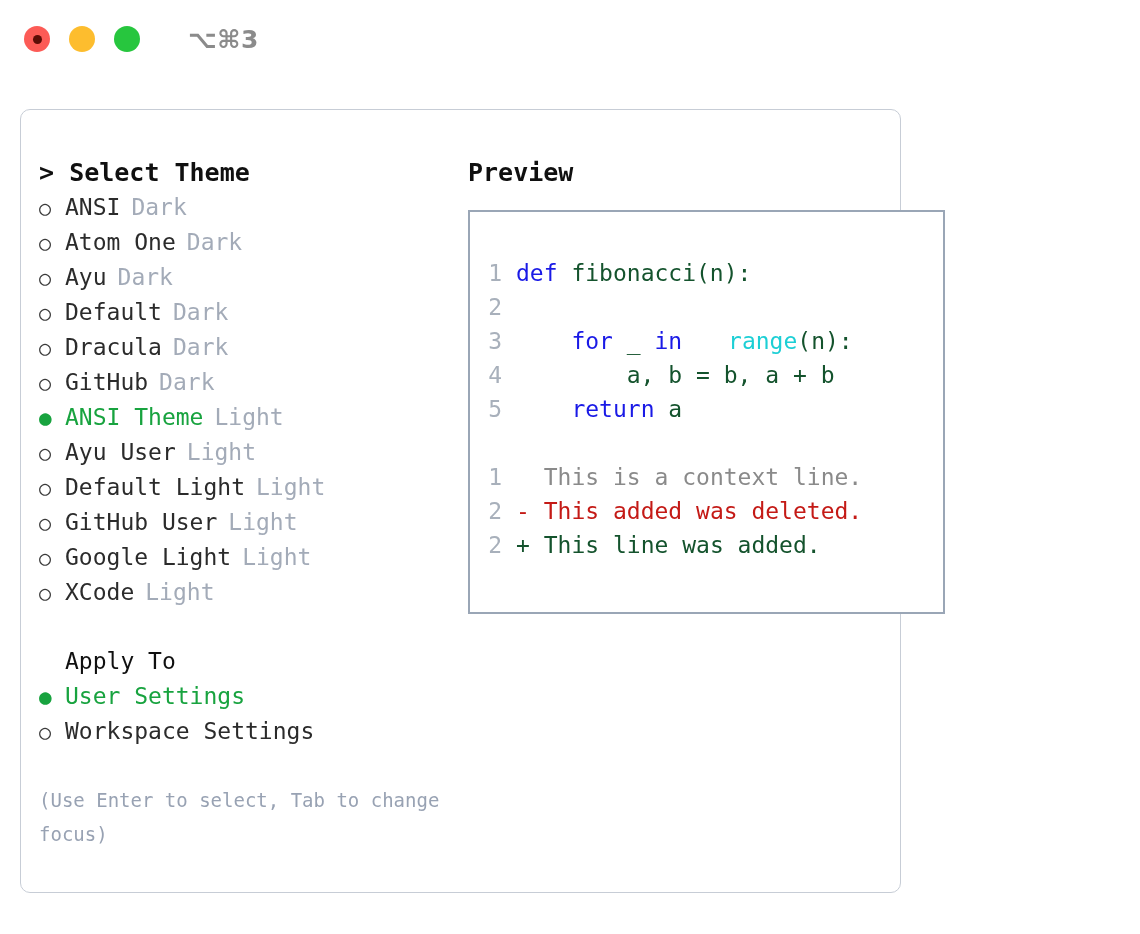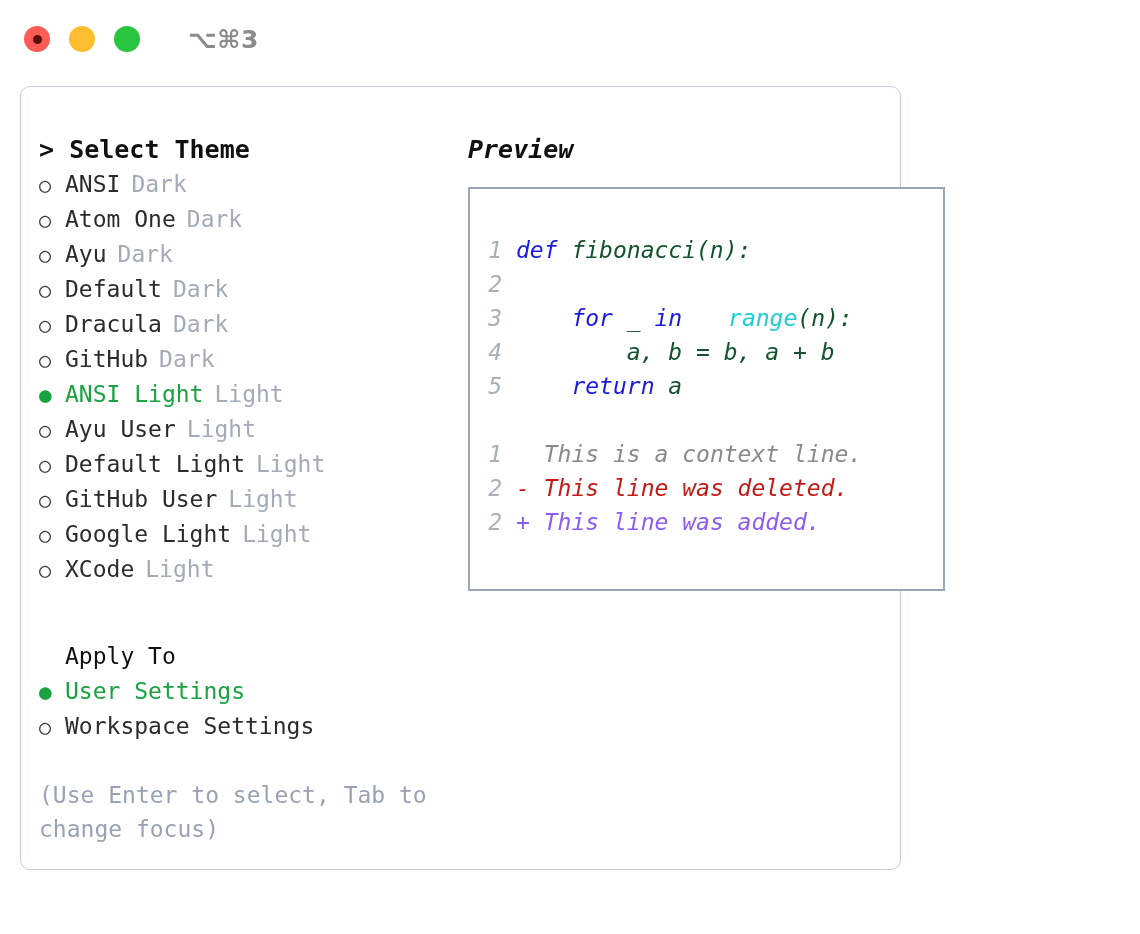--- a/index.html
+++ b/index.html
@@ -65,21 +65,21 @@
     font-size: 25px;
     font-weight: bold;
     letter-spacing: 0.5px;
     font-family: "DejaVu Sans", "Liberation Sans", sans-serif;
   }
 
   
   .card {
     position: absolute;
     left: 20px;
-    top: 86px;
+    top: 109px;
     width: 881px;
     height: 784px;
     border: 1px solid #c7cdd6;
     border-radius: 10px;
     box-sizing: border-box;
     background: #ffffff;
   }
 
   .columns {
     display: flex;
@@ -89,21 +89,20 @@
   }
   .col-left {
     width: 465px;
     padding-left: 18px;
     box-sizing: border-box;
   }
   .col-right {
     flex: 1;
     padding-left: 15px;
     box-sizing: border-box;
-    font-style: italic;
   }
 
   
   .section-title {
     font-size: 25px;
     font-weight: bold;
     color: #101010;
     line-height: 34px;
     white-space: pre;
   }
@@ -139,27 +138,26 @@
   }
 
   .group-gap { height: 34px; }
   .group-head {
     display: flex;
     align-items: baseline;
     font-size: 23px;
     line-height: 34px;
     white-space: pre;
     color: #101010;
-    margin-top: 18px;
   }
 
   .hint {
     margin-top: 34px;
     color: #98a2b3;
-    font-size: 23px;
+    font-size: 19px;
     line-height: 34px;
     width: 410px;
   }
 
   
   .preview-box {
     margin-top: 20px;
     margin-left: 4px;
     width: 477px;
     height: 404px;
@@ -185,21 +183,21 @@
   .code-text { color: #111111; }
   .blank-line { height: 34px; }
 
   .tok-kw  { color: #1a1ae6; }
   .tok-fn  { color: #1ccfd5; margin-left: 32px; }
   .tok-num { color: #00c000; }
   .tok-plain { color: #14532d; }
 
   .diff-ctx { color: #8a8a8a; }
   .diff-del { color: #c41a16; }
-  .diff-add { color: #8b5cf6; }
+  .diff-add { color: #14532d; }
 </style>
 </head>
 <body>
 
 <div class="window">
 
   <div class="titlebar">
     <div class="lights">
       <span class="light red"></span>
       <span class="light yellow"></span>
@@ -215,21 +213,21 @@
 
         <div class="section-title"><span>&gt;</span><span> </span><span>Select Theme</span></div>
 
         <div id="theme-list">
             <div class="opt"><span class="marker">○</span><span class="opt-label">ANSI</span><span class="opt-tag">Dark</span></div>
             <div class="opt"><span class="marker">○</span><span class="opt-label">Atom One</span><span class="opt-tag">Dark</span></div>
             <div class="opt"><span class="marker">○</span><span class="opt-label">Ayu</span><span class="opt-tag">Dark</span></div>
             <div class="opt"><span class="marker">○</span><span class="opt-label">Default</span><span class="opt-tag">Dark</span></div>
             <div class="opt"><span class="marker">○</span><span class="opt-label">Dracula</span><span class="opt-tag">Dark</span></div>
             <div class="opt"><span class="marker">○</span><span class="opt-label">GitHub</span><span class="opt-tag">Dark</span></div>
-            <div class="opt selected"><span class="marker on">●</span><span class="opt-label">ANSI Light</span><span class="opt-tag">Light</span></div>
+            <div class="opt selected"><span class="marker on">●</span><span class="opt-label">ANSI Theme</span><span class="opt-tag">Light</span></div>
             <div class="opt"><span class="marker">○</span><span class="opt-label">Ayu User</span><span class="opt-tag">Light</span></div>
             <div class="opt"><span class="marker">○</span><span class="opt-label">Default Light</span><span class="opt-tag">Light</span></div>
             <div class="opt"><span class="marker">○</span><span class="opt-label">GitHub User</span><span class="opt-tag">Light</span></div>
             <div class="opt"><span class="marker">○</span><span class="opt-label">Google Light</span><span class="opt-tag">Light</span></div>
             <div class="opt"><span class="marker">○</span><span class="opt-label">XCode</span><span class="opt-tag">Light</span></div>
           </div>
 
         <div class="group-gap"></div>
 
         <div class="group-head"><span class="marker"> </span><span>Apply To</span></div>
@@ -249,21 +247,21 @@
           <div id="code-lines">
               <div class="code-line"><span class="lineno">1</span><span class="code-text"><span class="tok-kw">def </span><span class="tok-plain">fibonacci(n):</span></span></div>
               <div class="code-line"><span class="lineno">2</span></div>
               <div class="code-line"><span class="lineno">3</span><span class="code-text"><span class="tok-plain">    </span><span class="tok-kw">for</span><span class="tok-plain"> _ </span><span class="tok-kw">in</span><span class="tok-plain"> </span><span class="tok-fn">range</span><span class="tok-plain">(n):</span></span></div>
               <div class="code-line"><span class="lineno">4</span><span class="code-text"><span class="tok-plain">        a, b = b, a + b</span></span></div>
               <div class="code-line"><span class="lineno">5</span><span class="code-text"><span class="tok-plain">    </span><span class="tok-kw">return</span><span class="tok-plain"> a</span></span></div>
             </div>
           <div class="blank-line"></div>
           <div id="diff-lines">
               <div class="code-line"><span class="lineno">1</span><span class="diff-ctx"><span> </span> <span>This is a context line.</span></span></div>
-              <div class="code-line"><span class="lineno">2</span><span class="diff-del"><span>-</span> <span>This line was deleted.</span></span></div>
+              <div class="code-line"><span class="lineno">2</span><span class="diff-del"><span>-</span> <span>This added was deleted.</span></span></div>
               <div class="code-line"><span class="lineno">2</span><span class="diff-add"><span>+</span> <span>This line was added.</span></span></div>
             </div>
         </div>
       </div>
 
     </div>
   </div>
 </div>
 
 </body></html>

